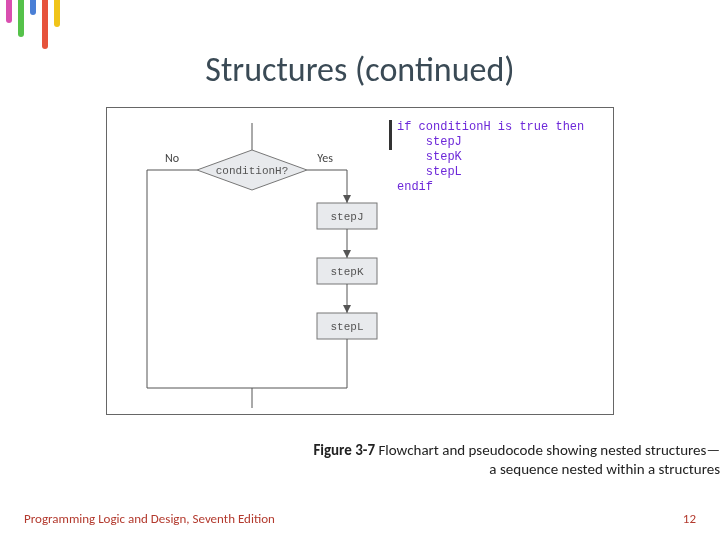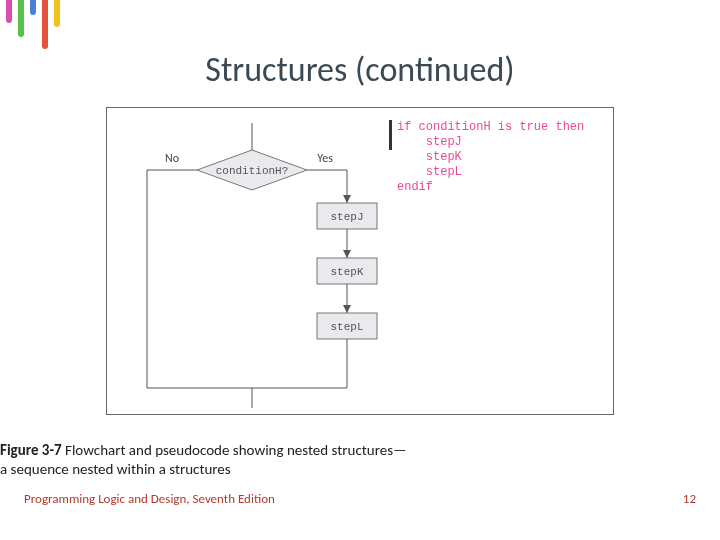--- a/index.html
+++ b/index.html
@@ -33,35 +33,35 @@
     position: relative;
     background: #fff;
   }
   .figure-box svg { position: absolute; top: 0; left: 0; }
   .pseudocode {
     position: absolute;
     top: 12px;
     left: 290px;
     font-family: "Courier New", monospace;
     font-size: 12px;
-    color: #ec4899;
+    color: #6d28d9;
     line-height: 1.25;
     white-space: pre;
   }
   .caption {
-    text-align: left;
+    text-align: right;
     font-size: 15px;
     color: #222;
     margin-top: 26px;
     line-height: 1.3;
   }
   .caption .lead { font-weight: 700; }
   .footer {
     position: absolute;
-    bottom: 34px;
+    bottom: 14px;
     left: 24px;
     right: 24px;
     display: flex;
     justify-content: space-between;
     font-size: 13px;
     color: #b33a2e;
   }
 </style>
 </head>
 <body>

